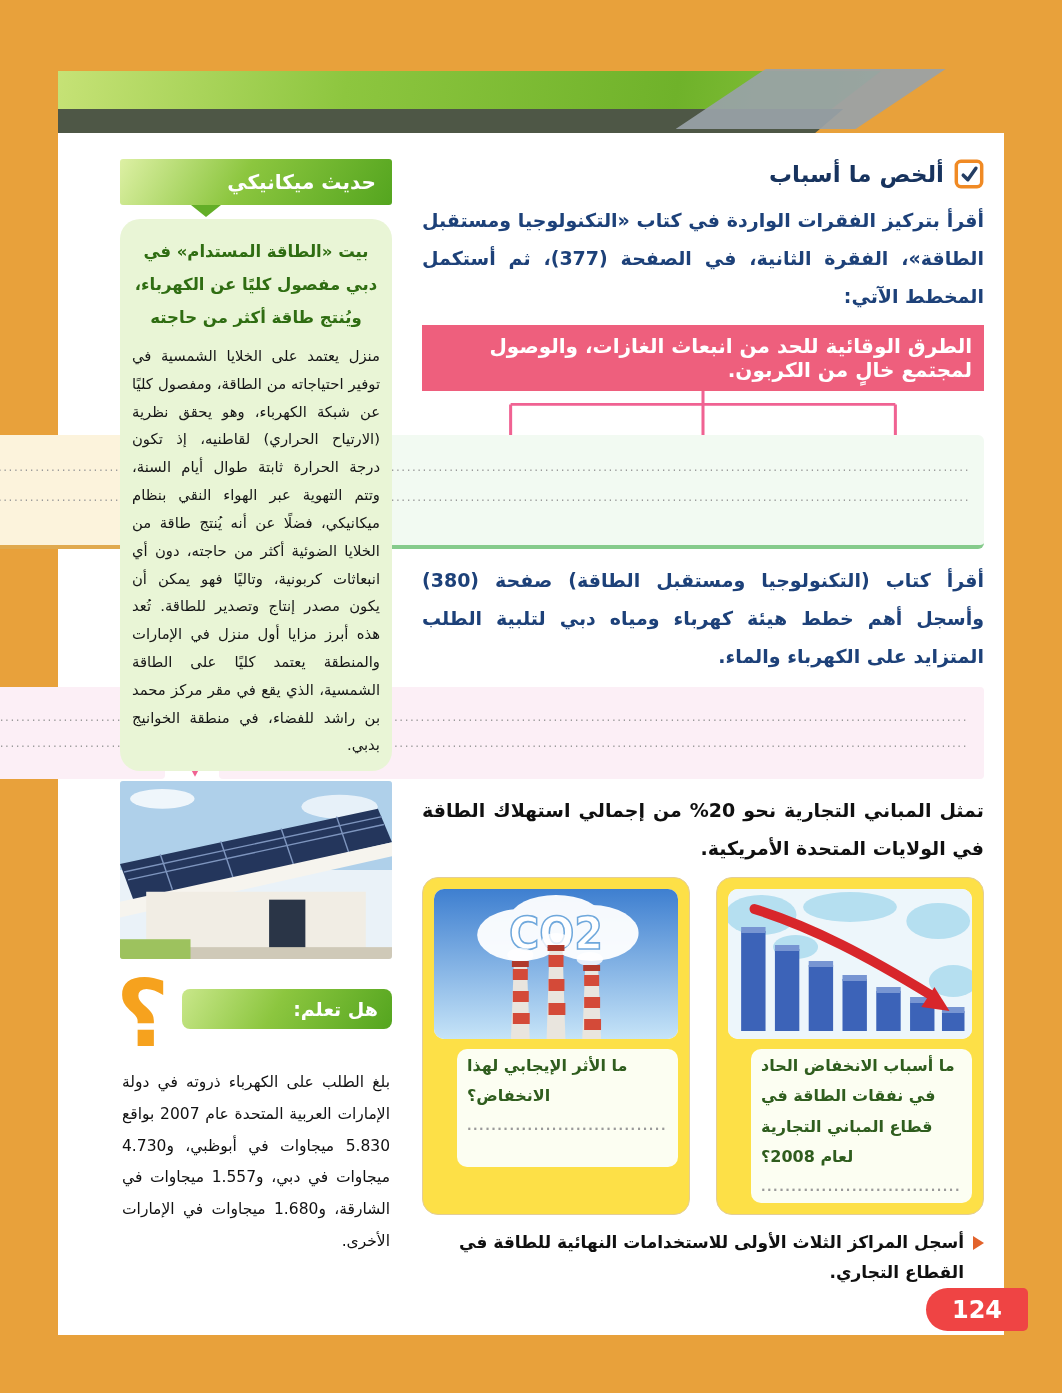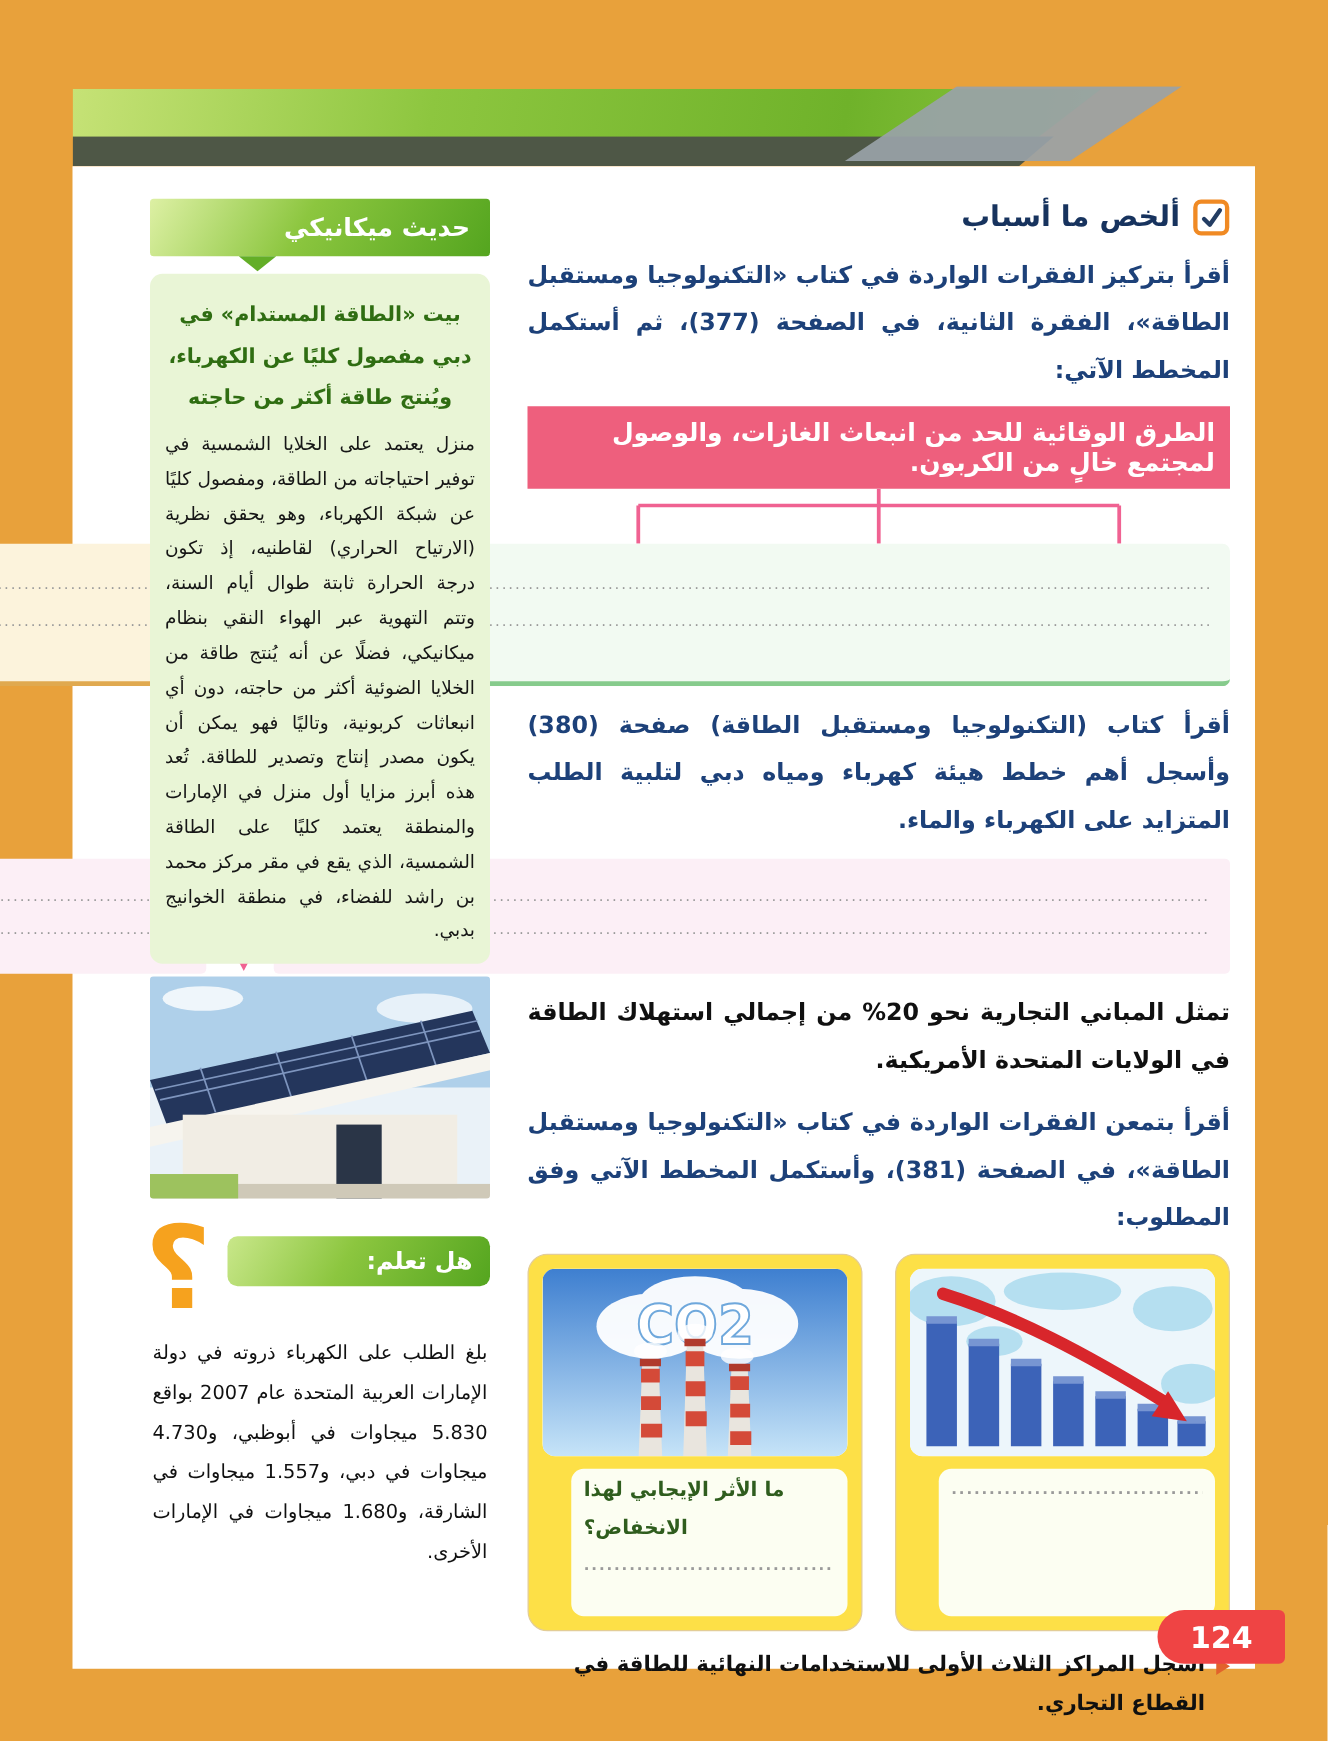--- a/index.html
+++ b/index.html
@@ -61,21 +61,21 @@
     border-top:7px solid transparent;border-bottom:7px solid transparent;
     border-right:11px solid #E2622B;transform:scaleX(-1);}
   
   .sidebar{width:272px;flex:none;}
   .talk-banner{position:relative;height:46px;border-radius:3px;
     background:linear-gradient(120deg,#DDF0A4 0%,#8CC63F 45%,#54A51F 100%);
     color:#fff;font-weight:800;font-size:20px;display:flex;align-items:center;padding:0 16px;}
   .talk-banner::after{content:"";position:absolute;bottom:-12px;left:26%;width:0;height:0;
     border-left:15px solid transparent;border-right:15px solid transparent;
     border-top:12px solid #63AE27;}
-  .talk-box{background:#E9F5D6;border-radius:10px;padding:16px 12px 12px;margin-top:14px;}
+  .talk-box{background:#E9F5D6;border-radius:20px;padding:16px 12px 12px;margin-top:14px;}
   .talk-heading{color:#2F6D12;font-weight:800;font-size:16.5px;text-align:center;line-height:2;}
   .talk-body{color:#161616;font-size:14.8px;line-height:1.88;text-align:justify;margin-top:8px;}
   .photo{height:178px;overflow:hidden;margin-top:10px;border-radius:3px;}
   .photo svg{display:block;width:100%;height:100%;}
   .dyk{position:relative;margin-top:30px;height:52px;}
   .qmark{position:absolute;left:-4px;top:-20px;font-size:92px;line-height:1;color:#F6A21E;
     font-weight:800;transform:scaleX(-1);z-index:2;}
   .dyk-banner{margin-left:62px;height:40px;border-radius:8px;
     background:linear-gradient(120deg,#C9E78A 0%,#8CC63F 45%,#54A51F 100%);
     color:#fff;font-weight:800;font-size:19px;display:flex;align-items:center;padding:0 14px;}
@@ -145,21 +145,20 @@
             <polygon points="30,82 23,70 37,70" fill="#F06292"></polygon>
           </svg>
           <div class="f2box">
             <div class="dots">..........................................................................................................................................</div>
             <div class="dots">..........................................................................................................................................</div>
           </div>
         </div>
 
         <p class="para black">تمثل المباني التجارية نحو 20% من إجمالي استهلاك الطاقة في الولايات المتحدة الأمريكية.</p>
 
-        <p class="para blue">أقرأ بتمعن الفقرات الواردة في كتاب «التكنولوجيا ومستقبل الطاقة»، في الصفحة (381)، وأستكمل المخطط الآتي وفق المطلوب:</p>
 
         <div class="cards">
 
           <div class="card">
             <div class="card-img">
               <svg viewBox="0 0 260 150" preserveAspectRatio="none">
                 <rect width="260" height="150" fill="#EDF6FB"></rect>
                 <g fill="#B5DFF0">
                   <ellipse cx="35" cy="26" rx="38" ry="20"></ellipse>
                   <ellipse cx="130" cy="18" rx="50" ry="15"></ellipse>
@@ -181,20 +180,21 @@
                   <rect x="194" y="112" width="26" height="30" fill="#3C63B8"></rect>
                     <rect x="194" y="108" width="26" height="6" fill="#7795D2"></rect>
                   <rect x="228" y="122" width="24" height="20" fill="#3C63B8"></rect>
                     <rect x="228" y="118" width="24" height="6" fill="#7795D2"></rect>
                 </g>
                 <path d="M28 20 C 90 38 150 68 216 106" stroke="#D8262B" stroke-width="10" fill="none" stroke-linecap="round"></path>
                 <polygon points="236,122 206,118 220,98" fill="#D8262B"></polygon>
               </svg>
             </div>
             <div class="card-q">
+              <div>ما أسباب الانخفاض الحاد في نفقات الطاقة في قطاع المباني التجارية لعام 2008؟</div>
               <div class="dots">..........................................................................................................................................</div>
             </div>
           </div>
 
           <div class="card">
             <div class="card-img">
               <svg viewBox="0 0 260 150" preserveAspectRatio="none">
                 <defs>
                   <linearGradient id="sky" x1="0" y1="0" x2="0" y2="1">
                     <stop offset="0" stop-color="#3E7FD0"></stop>

